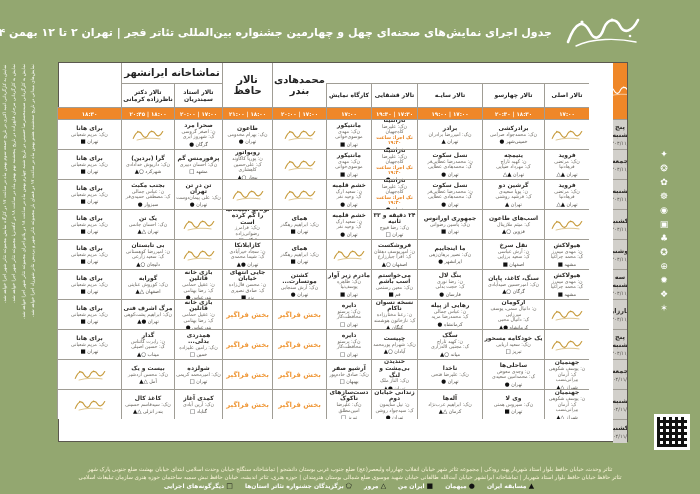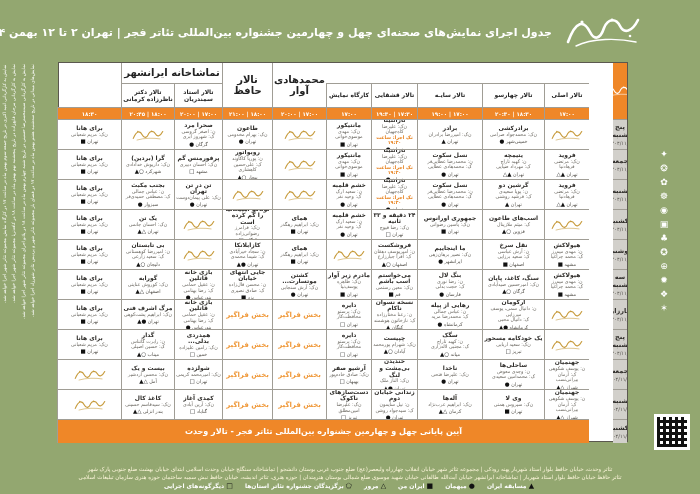--- a/index.html
+++ b/index.html
@@ -83,21 +83,21 @@
         <div class="cell corner first-col first-row" style="grid-area: 1 / 1 / 4 / 2;">
           <svg width="34" height="16" viewBox="0 0 60 24">
             <path d="M4 18 C10 4 16 4 20 12 C23 18 28 18 31 10 C34 4 40 4 43 10 C46 16 52 14 56 6" stroke="#ffffff" fill="none" stroke-width="2" stroke-linecap="round"></path>
             <path d="M10 21 C24 17 40 17 52 19" stroke="#ffffff" fill="none" stroke-width="1"></path>
             <circle cx="12" cy="6" r="1.3" fill="#ffffff"></circle>
             <circle cx="36" cy="5" r="1.1" fill="#ffffff"></circle>
           </svg>
         </div>
         <div class="cell first-row" style="grid-area: 1 / 7 / 3 / 8;">
           <div class="group-h">محمدهادی</div>
-          <div class="group-h">آوار</div>
+          <div class="group-h">بندر</div>
         </div>
         <div class="cell first-row" style="grid-area: 1 / 8 / 3 / 9;">
           <div class="group-h">تالار حافظ</div>
         </div>
         <div class="cell first-row" style="grid-area: 1 / 9 / 2 / 11;">
           <div class="group-h">تماشاخانه ایرانشهر</div>
         </div>
         <div class="cell " style="grid-area: 2 / 2 / 3 / 3;">
           <div class="hall-h">تالار اصلی</div>
         </div>
@@ -723,21 +723,20 @@
             <path d="M4 18 C10 4 16 4 20 12 C23 18 28 18 31 10 C34 4 40 4 43 10 C46 16 52 14 56 6" stroke="#c79b3c" fill="none" stroke-width="2" stroke-linecap="round"></path>
             <path d="M10 21 C24 17 40 17 52 19" stroke="#c79b3c" fill="none" stroke-width="1"></path>
             <circle cx="12" cy="6" r="1.3" fill="#c79b3c"></circle>
             <circle cx="36" cy="5" r="1.1" fill="#c79b3c"></circle>
           </svg>
         </div>
         <div class="cell day-cell first-col" style="grid-area: 14 / 1 / 15 / 2;">
           <div class="day-name">یکشنبه</div>
           <div class="day-date">۱۴۰۴/۱۱/۱۲</div>
         </div>
-        <div class="cell closing-cell" style="grid-area: 14 / 2 / 15 / 12;">آیین پایانی چهل و چهارمین جشنواره بین‌المللی تئاتر فجر - تالار وحدت</div>
       </div>
   </div>
 
   <div class="left-notes" id="leftNotes">
       <span>نمایش به کارگردانی امید اکبری در تاریخ جمعه سوم بهمن ماه در ساعت ۱۷ در کارگاه نمایش مجموعه تئاتر شهر اجرا خواهد شد.</span>
       <span>نمایش به کارگردانی مرجان قانع‌زاده در تاریخ پنجشنبه نهم بهمن ماه در ساعت ۱۸ در کافه‌تریا مجموعه تئاتر شهر اجرا خواهد شد.</span>
       <span>نمایش به کارگردانی سیدمحمدرضا حسینی در تاریخ شنبه چهارم بهمن ماه در ساعت ۱۸ در پلاتو اجرای مجموعه تئاتر شهر اجرا خواهد شد.</span>
       <span>نمایش‌های میدانی در تاریخ سه‌شنبه هفتم بهمن ماه در ساعت ۱۷ در فضای باز مجموعه تئاتر شهر و پردیس تئاتر شهرزاد اجرا خواهد شد.</span>
     </div>
 

